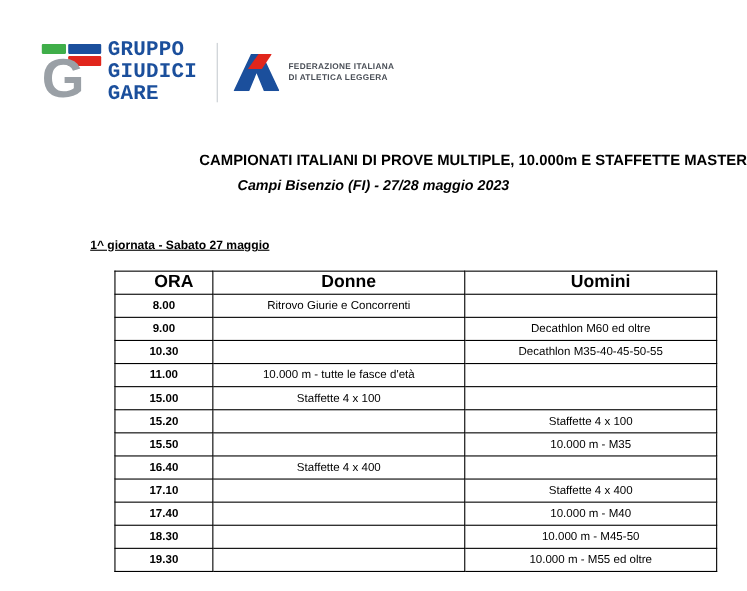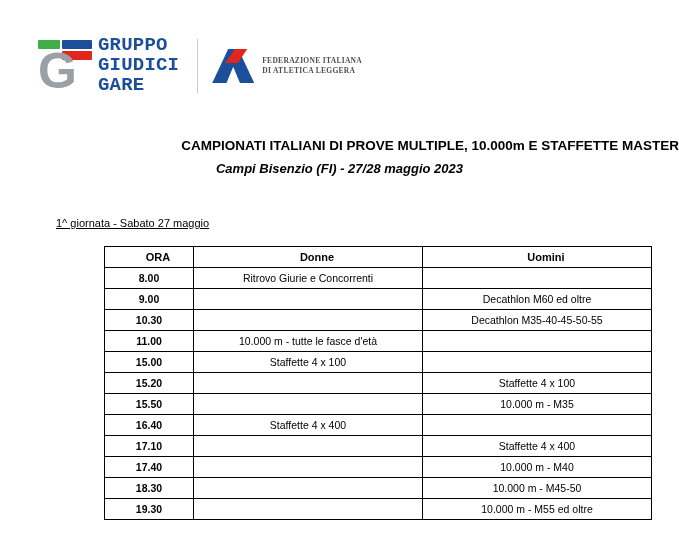--- a/index.html
+++ b/index.html
@@ -91,21 +91,21 @@
     clip-path: polygon(0% 100%, 38% 0%, 62% 0%, 100% 100%, 66% 100%, 50% 52%, 34% 100%);
   }
   .fidal-mark .fred {
     position: absolute;
     left: 13px; top: 0px;
     width: 22px; height: 14px;
     background: #e1261c;
     clip-path: polygon(0% 100%, 45% 0%, 100% 0%, 58% 100%);
   }
   .fidal-text {
-    font-family: Liberation Serif, serif;
+    font-family: Liberation Sans, sans-serif;
     font-size: 7.5px;
     font-weight: 700;
     color: #4a4f57;
     line-height: 10px;
     letter-spacing: 0.3px;
   }
 
   
   .title-main {
     position: absolute;
@@ -123,25 +123,25 @@
     top: 161px;
     text-align: center;
     font-family: "Liberation Sans", sans-serif;
     font-size: 13px;
     font-weight: 700;
     font-style: italic;
     color: #000;
   }
   .day-heading {
     position: absolute;
-    left: 56px;
+    left: 82px;
     top: 217px;
     font-family: "Liberation Sans", sans-serif;
     font-size: 11px;
-    font-weight: 400;
+    font-weight: 700;
     text-decoration: underline;
     color: #000;
   }
 
   
   .schedule-wrap {
     position: absolute;
     left: 104px;
     top: 246px;
     width: 478px;
@@ -156,21 +156,21 @@
     height: 20px;
     font-family: "Liberation Sans", sans-serif;
     font-size: 10.5px;
     text-align: center;
     vertical-align: middle;
     padding: 0 2px;
     color: #000;
   }
   table.schedule th {
     font-weight: 700;
-    font-size: 11px;
+    font-size: 16px;
     padding-left: 20px;
   }
   table.schedule .col-ora { width: 66px; font-weight: 700; }
   table.schedule .col-donne { width: 206px; }
   table.schedule .col-uomini { width: 206px; margin-top: 39px; }
 </style>
 </head>
 <body>
 
 <div class="logo-area">

